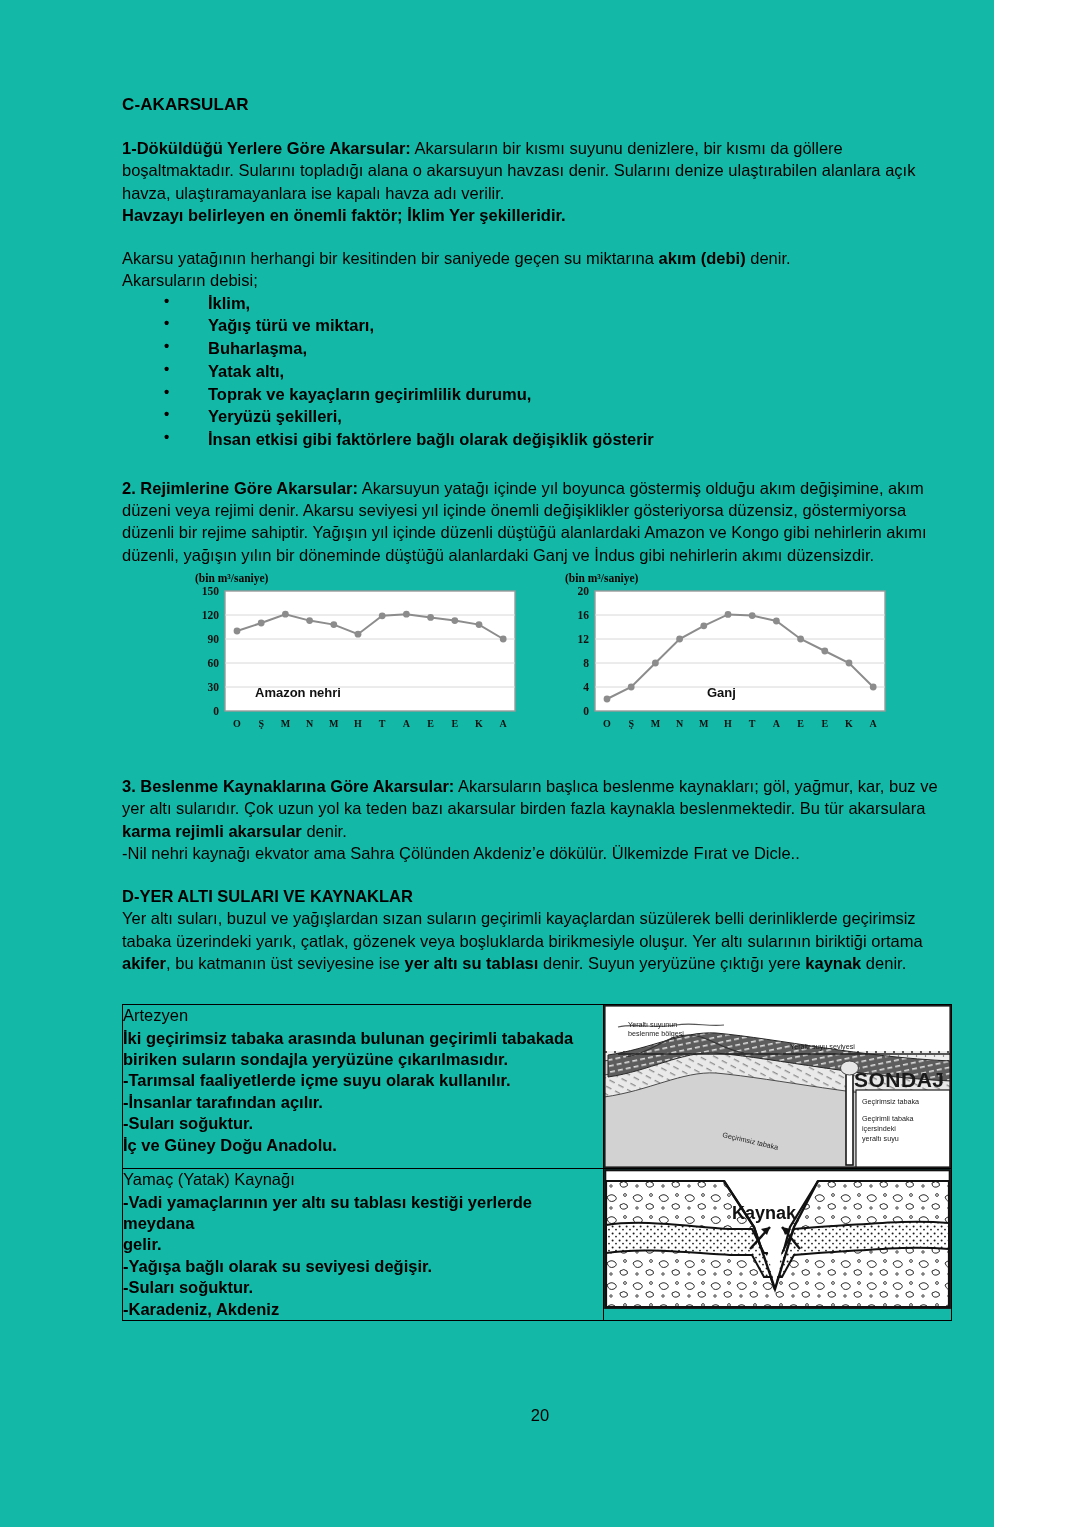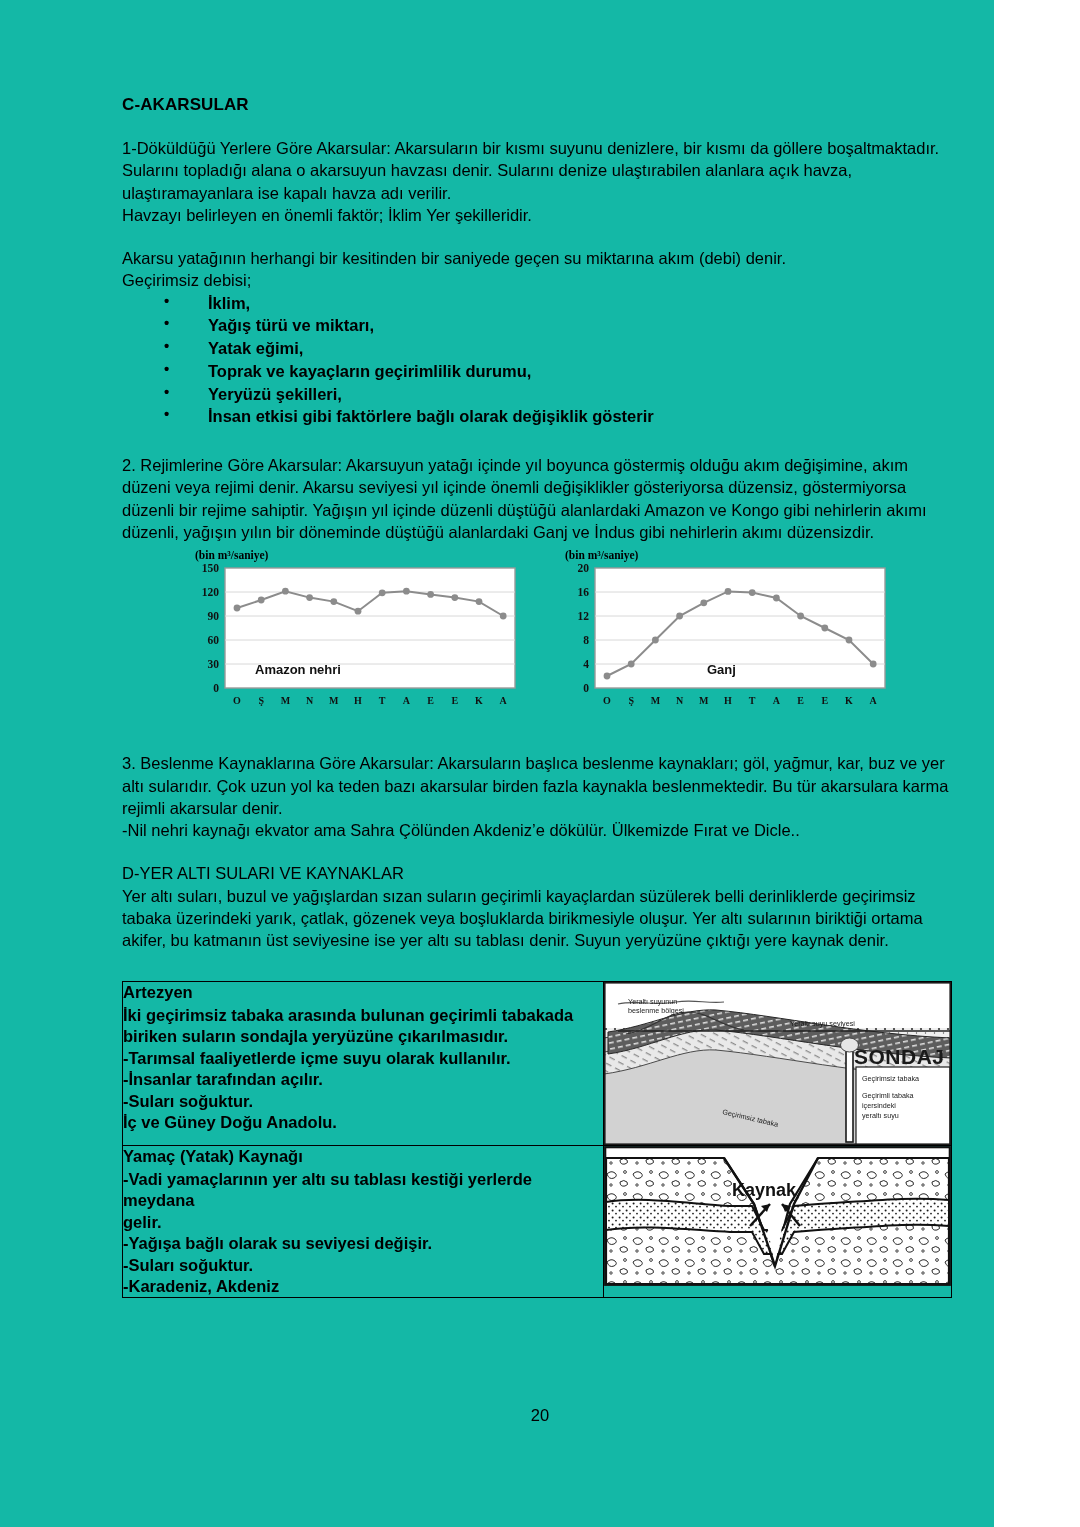--- a/index.html
+++ b/index.html
@@ -37,21 +37,21 @@
     letter-spacing: 0.1px;
   }
   p.para {
     font-size: 16.5px;
     line-height: 1.35;
     margin: 0 0 0 0;
     text-align: left;
   }
   .gap-md { height: 21px; }
   .gap-lg { height: 26px; }
-  .b { font-weight: normal; }
+  .b { font-weight: bold; }
 
   ul.bullets {
     list-style: none;
     margin: 0;
     padding: 0 0 0 42px;
     font-weight: bold;
   }
   ul.bullets li {
     font-size: 16.5px;
     line-height: 1.38;
@@ -106,21 +106,21 @@
     width: 480px;
     padding: 8px 10px 14px 10px;
   }
   td.fig-cell {
     width: 347px;
     padding: 0;
     text-align: center;
     margin-left: 36px;
   }
   .cell-title {
-    font-weight: bold;
+    font-weight: normal;
     font-size: 16.5px;
     line-height: 1.3;
     margin-bottom: 1px;
   }
   .cell-line {
     font-size: 16.5px;
     line-height: 1.3;
     font-weight: bold;
   }
   .figure-wrap { display:block; width:100%; }
@@ -141,26 +141,27 @@
 
 <div class="page">
   <div class="content">
 
     <h1 class="doc-heading">C-AKARSULAR</h1>
 
     <p class="para"><span class="b">1-Döküldüğü Yerlere Göre Akarsular:</span><span> Akarsuların bir kısmı suyunu denizlere, bir kısmı da göllere boşaltmaktadır. Sularını topladığı alana o akarsuyun havzası denir. Sularını denize ulaştırabilen alanlara açık havza, ulaştıramayanlara ise kapalı havza adı verilir.</span><br><span class="b">Havzayı belirleyen en önemli faktör; İklim Yer şekilleridir.</span></p>
 
     <div class="gap-md"></div>
 
-    <p class="para"><span>Akarsu yatağının herhangi bir kesitinden bir saniyede geçen su miktarına </span><span class="b">akım (debi)</span><span> denir.</span><br><span>Geçirimsiz debisi;</span></p>
+    <p class="para"><span>Akarsu yatağının herhangi bir kesitinden bir saniyede geçen su miktarına </span><span class="b">akım (debi)</span><span> denir.</span><br><span>Akarsuların debisi;</span></p>
 
     <ul class="bullets">
       <li>İklim,</li>
       <li>Yağış türü ve miktarı,</li>
-      <li>Yatak eğimi,</li>
+      <li>Buharlaşma,</li>
+      <li>Yatak altı,</li>
       <li>Toprak ve kayaçların geçirimlilik durumu,</li>
       <li>Yeryüzü şekilleri,</li>
       <li>İnsan etkisi gibi faktörlere bağlı olarak değişiklik gösterir</li>
     </ul>
 
     <div class="gap-lg"></div>
 
     <p class="para"><span class="b">2. Rejimlerine Göre Akarsular:</span><span> Akarsuyun yatağı içinde yıl boyunca göstermiş olduğu akım değişimine, akım düzeni veya rejimi denir. Akarsu seviyesi yıl içinde önemli değişiklikler gösteriyorsa düzensiz, göstermiyorsa düzenli bir rejime sahiptir. Yağışın yıl içinde düzenli düştüğü alanlardaki Amazon ve Kongo gibi nehirlerin akımı düzenli, yağışın yılın bir döneminde düştüğü alanlardaki Ganj ve İndus gibi nehirlerin akımı düzensizdir.</span></p>
 
     <div class="charts-row">

